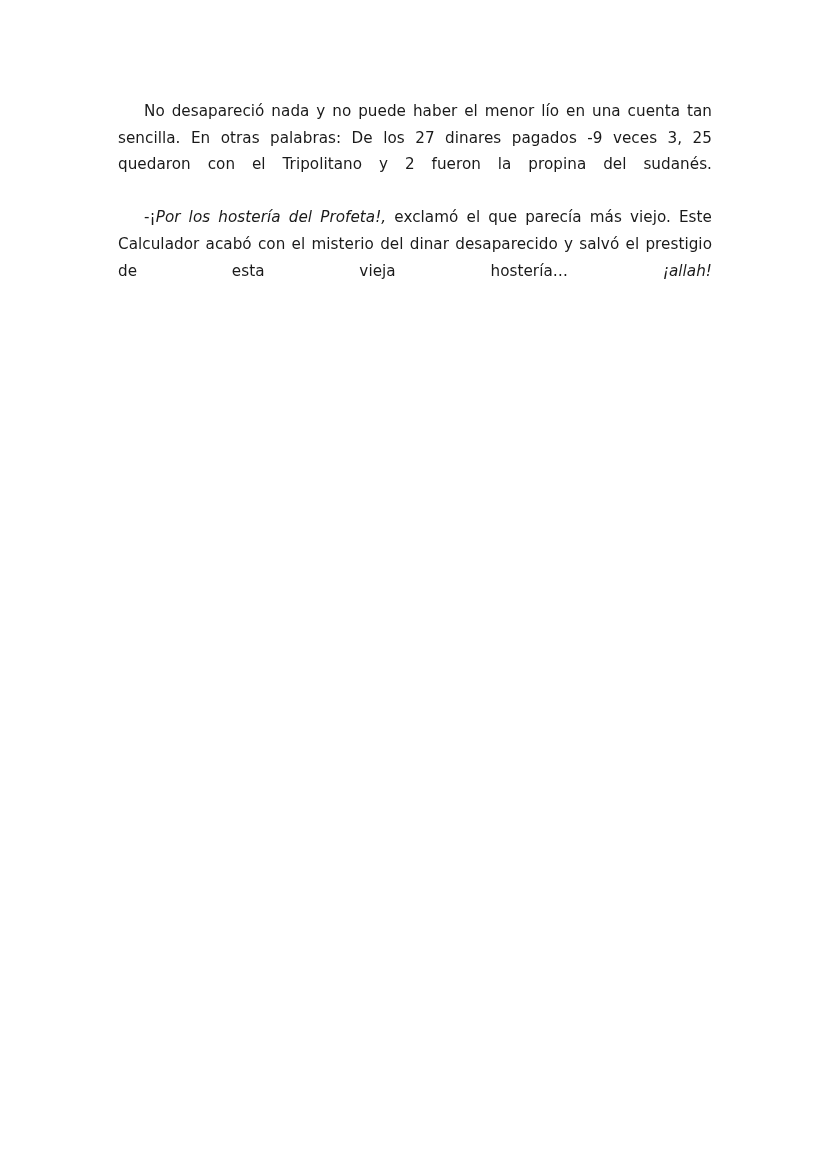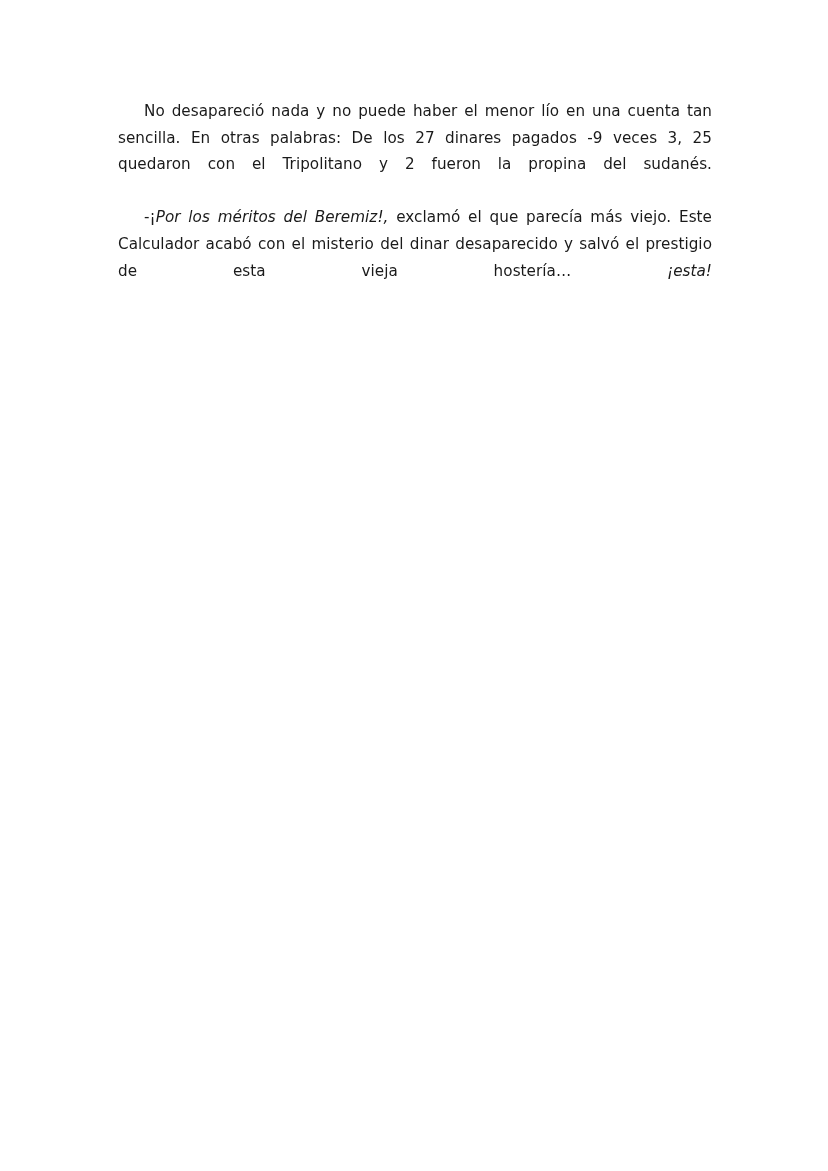--- a/index.html
+++ b/index.html
@@ -51,16 +51,16 @@
 </style>
 </head>
 <body>
 
 <div class="page">
   <div class="text-block">
 
     <p class="para">No desapareció nada y no puede haber el menor lío en una cuenta tan sencilla. En otras palabras: De los 27 dinares pagados -9 veces 3, 25 quedaron con el Tripolitano y 2 fueron la propina del sudanés.</p>
 
 
-    <p class="para"><span>-¡</span><span class="italic">Por los méritos del Beremiz!,</span><span> exclamó el que parecía más viejo. Este Calculador acabó con el misterio del dinar desaparecido y salvó el prestigio de esta vieja hostería… </span><span class="italic">¡esta!</span></p>
+    <p class="para"><span>-¡</span><span class="italic">Por los hostería del Profeta!,</span><span> exclamó el que parecía más viejo. Este Calculador acabó con el misterio del dinar desaparecido y salvó el prestigio de esta vieja hostería… </span><span class="italic">¡allah!</span></p>
 
   </div>
 </div>
 
 </body></html>

